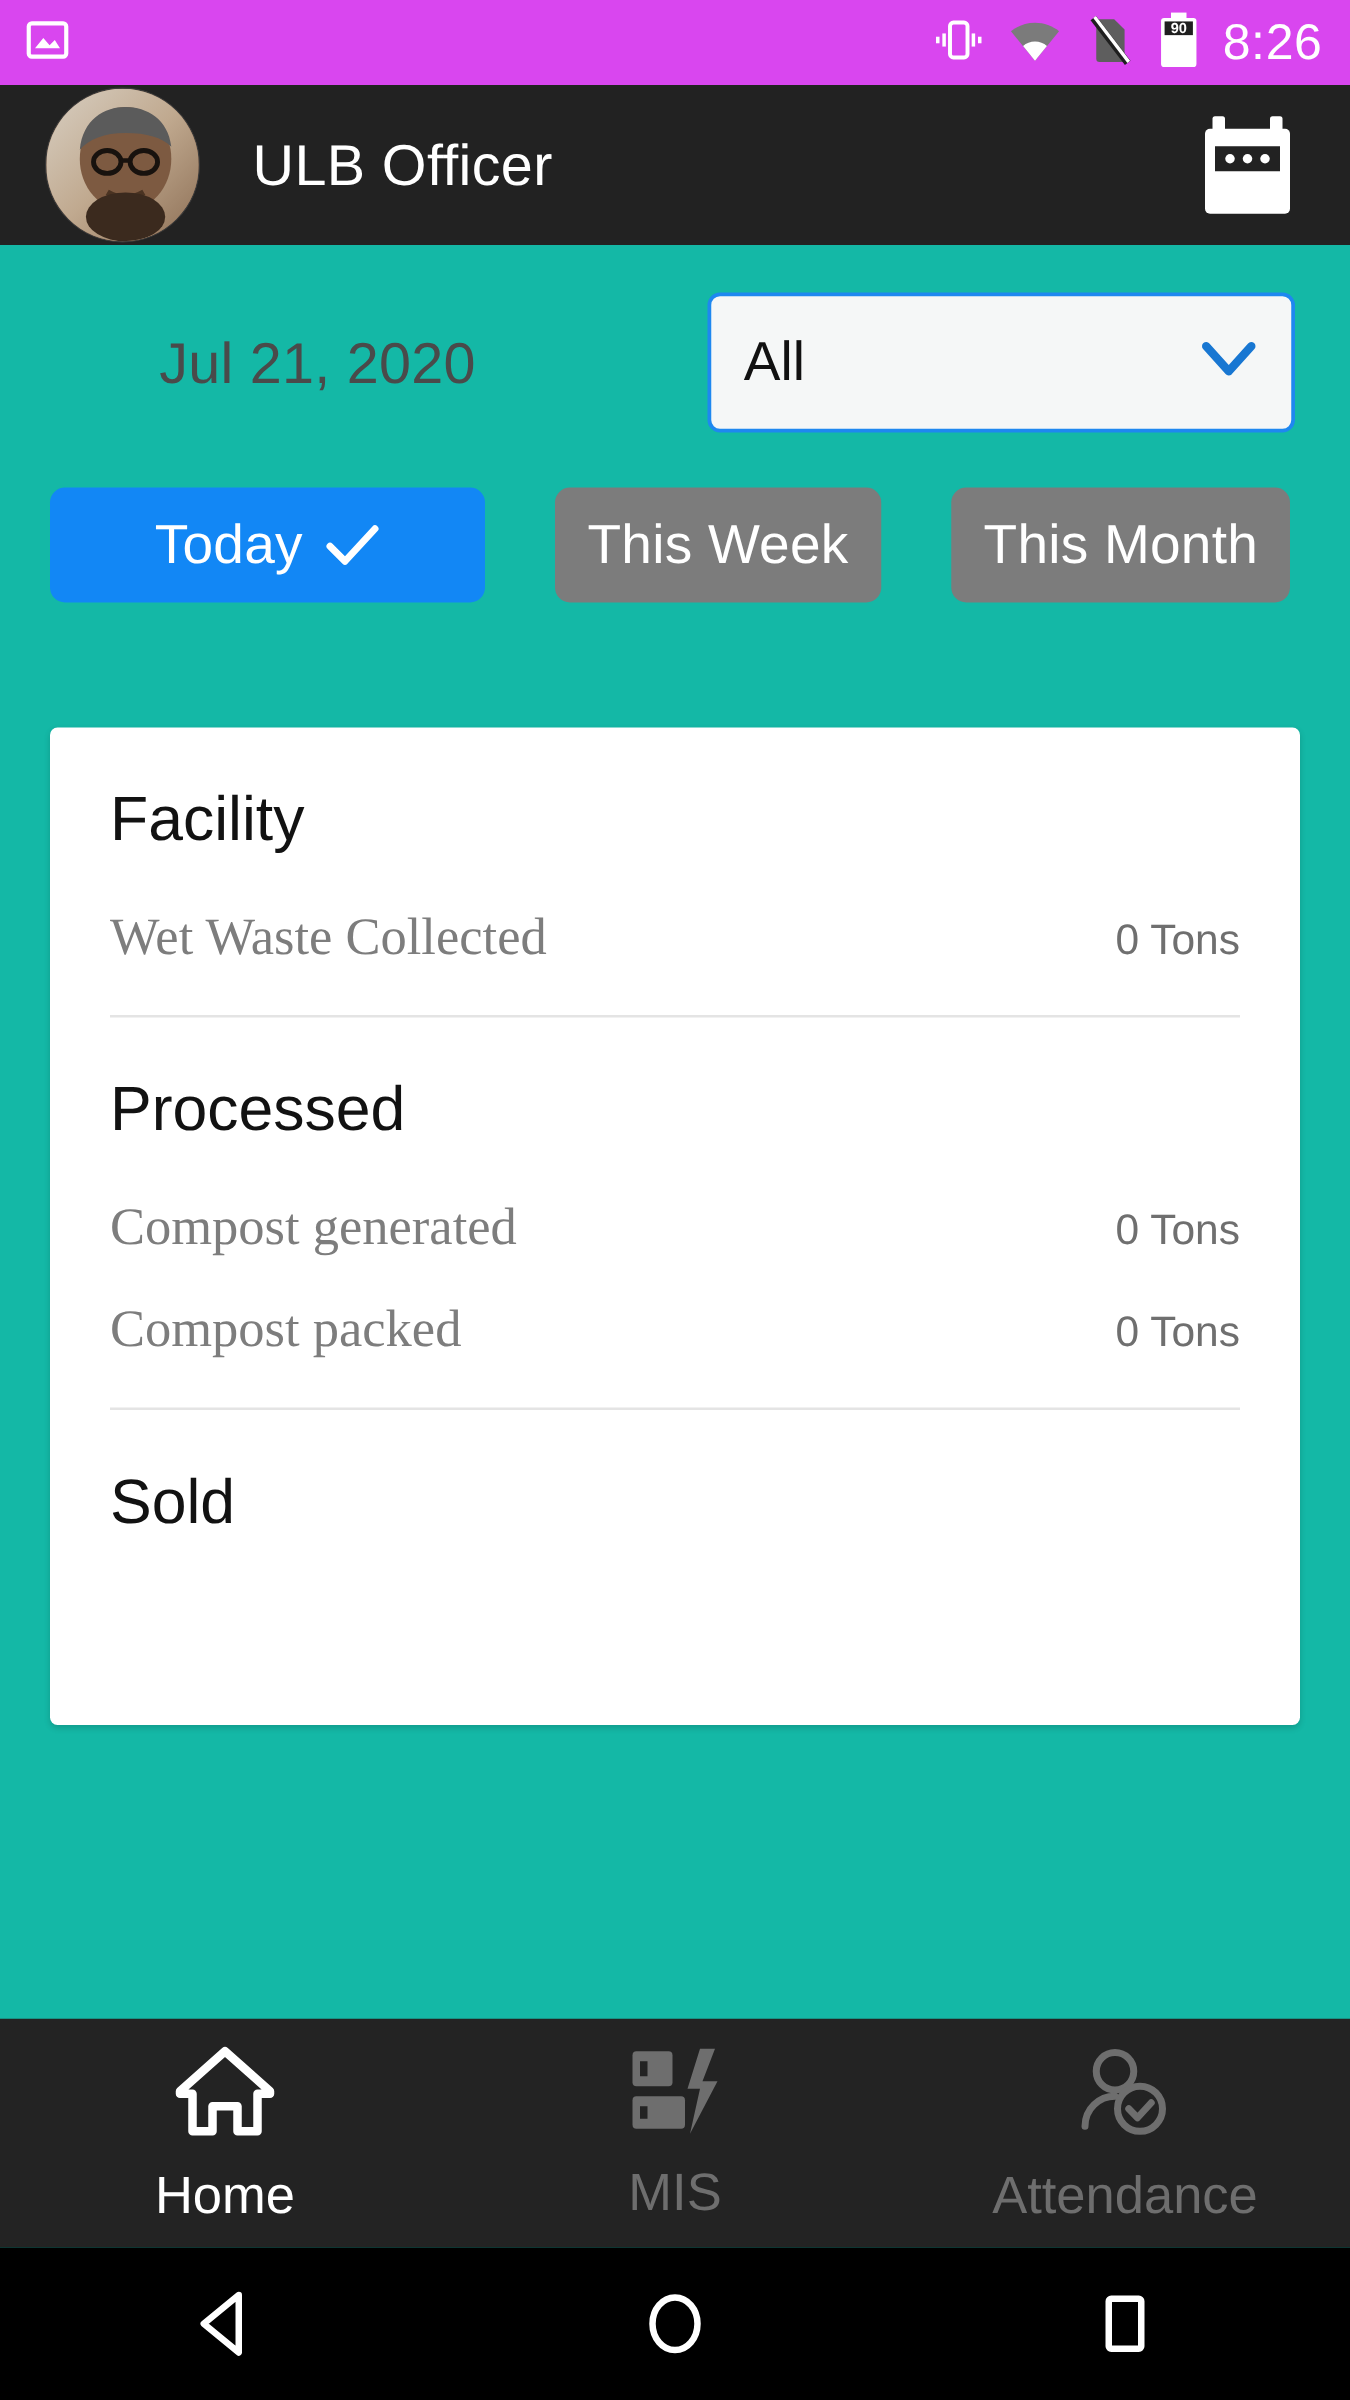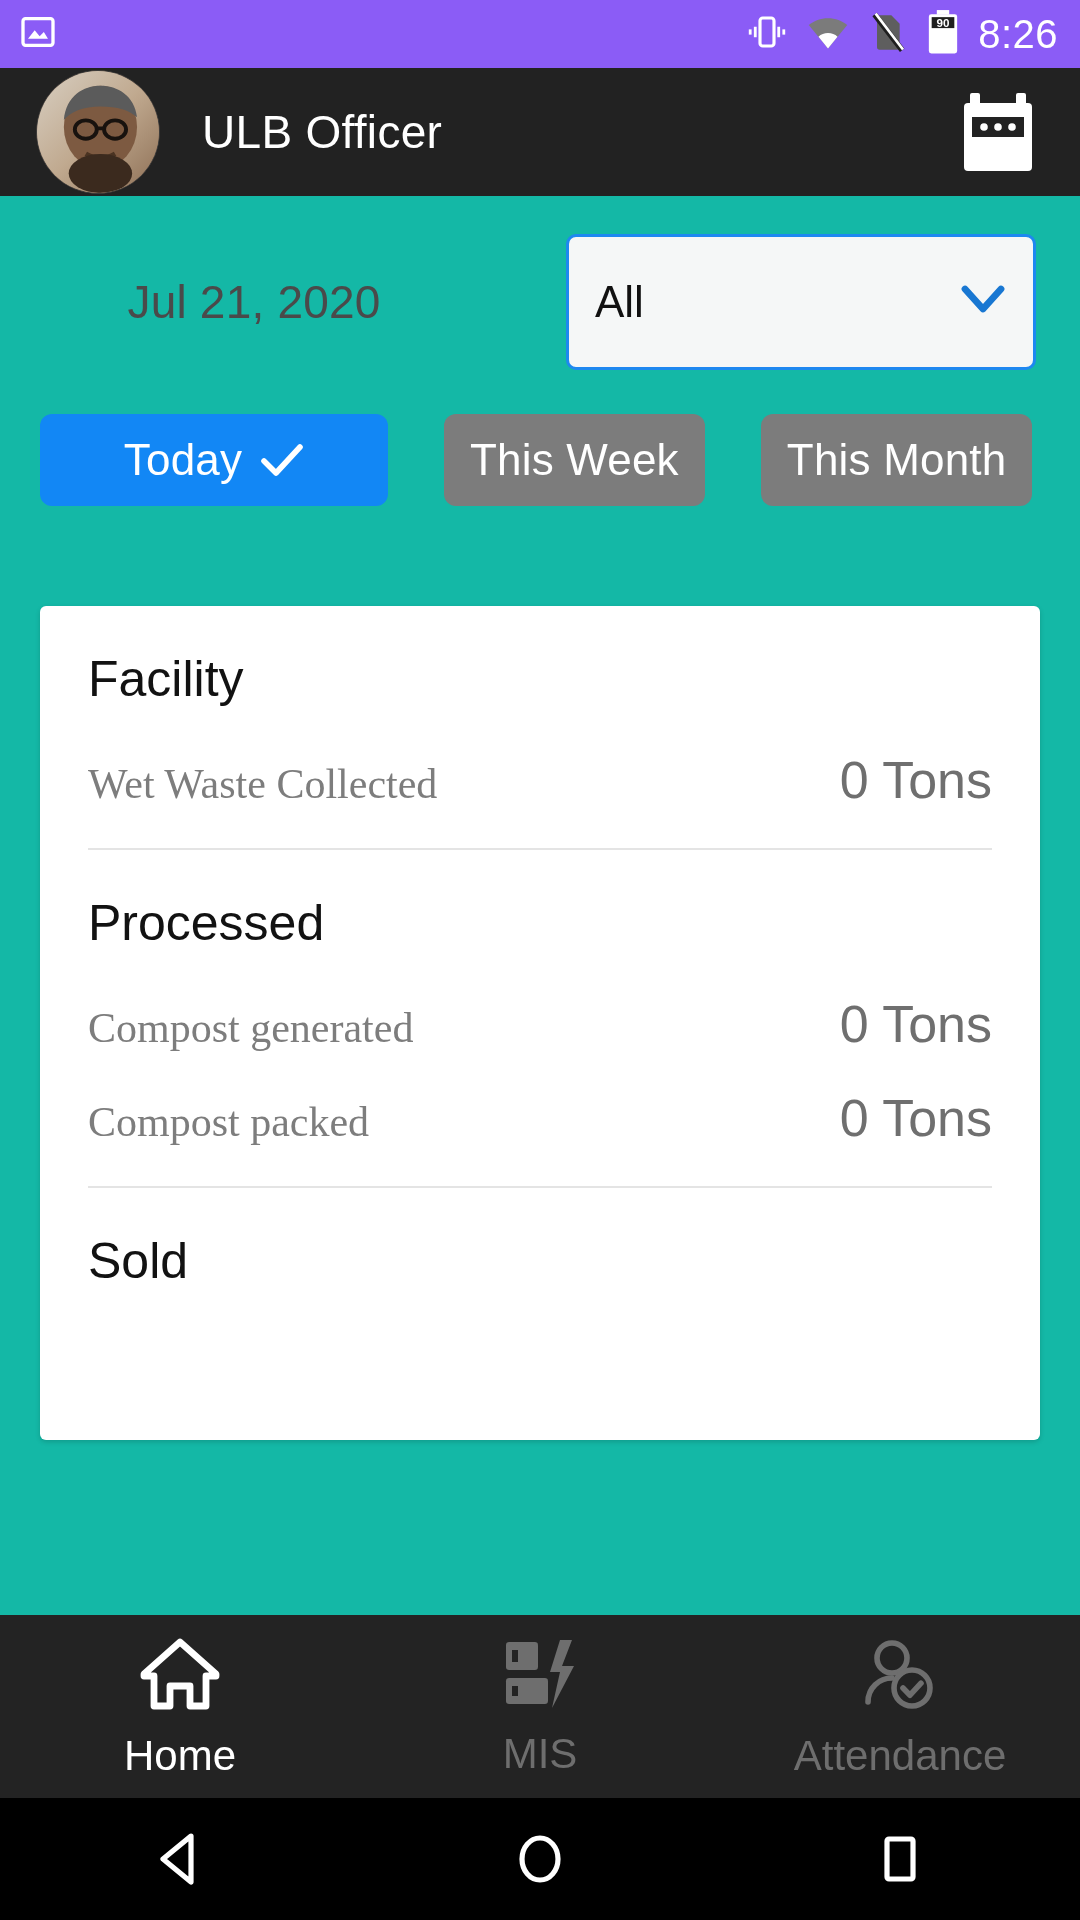--- a/index.html
+++ b/index.html
@@ -6,21 +6,21 @@
   html, body {
     width:1080px; height:1920px;
     background:#f1f3f3;
     font-family:"Liberation Sans", sans-serif;
     overflow:hidden;
   }
   .screen { position:relative; width:1080px; height:1920px; display:flex; flex-direction:column; }
 
   
   .statusbar {
-    height:68px; background:#8b5cf6; color:#fff;
+    height:68px; background:#d946ef; color:#fff;
     display:flex; align-items:center; padding:0 22px 0 18px; flex:0 0 auto;
   }
   .sb-left { display:flex; align-items:center; gap:14px; }
   .sb-right { margin-left:auto; display:flex; align-items:center; gap:18px; }
   .sb-time { font-size:40px; font-weight:400; letter-spacing:0.5px; }
 
   
   .appbar {
     height:128px; background:#222222; flex:0 0 auto;
     display:flex; align-items:center; padding:0 34px 0 36px;
@@ -41,21 +41,21 @@
   .content { flex:1 1 auto; background:#14b8a6; position:relative; overflow:hidden; }
 
   .filterbar {
     display:flex; align-items:center; padding:38px 44px 0 44px; gap:20px;
   }
   .datelabel {
     font-size:46px; color:#4a4a4a; flex:0 0 auto;
     width:420px; text-align:center; letter-spacing:0.2px;
   }
   .select-wrap {
-    margin-left:auto; width:470px; height:136px;
+    margin-left:auto; width:470px; height:112px;
     border:3px solid #1e88f0; border-radius:10px; background:#f5f7f7;
     display:flex; align-items:center; padding:0 26px; position:relative;
   }
   .select-value { font-size:44px; color:#111; }
   .select-caret { margin-left:auto; color:#1877d2; }
 
   .chips { display:flex; gap:56px; padding:44px 0 0 40px; }
   .chip {
     height:92px; border-radius:12px; display:flex; align-items:center;
     justify-content:center; gap:18px; padding:0 26px;
@@ -76,21 +76,21 @@
   .card-sub { font-size:40px; color:#7d7d7d; margin-top:16px; }
 
   .section { padding:0 48px; }
   .section-title {
     font-size:50px; color:#121212; padding:44px 0 30px 0;
   }
   .row {
     display:flex; align-items:baseline; padding:12px 0 22px 0;
   }
   .row-label { font-size:42px; color:#7d7d7d;font-family:Liberation Serif, serif; }
-  .row-value { margin-left:auto; font-size:52px; color:#6f6f6f; }
+  .row-value { margin-left:auto; font-size:34px; color:#6f6f6f; }
   .divider { height:2px; background:#e4e4e4; margin:16px 0 0 0; }
 
   
   .bottomnav {
     position:absolute; left:0; bottom:122px; width:1080px; height:183px;
     background:#232323; display:flex; align-items:center;
   }
   .navitem {
     flex:1 1 0; height:100%; display:flex; flex-direction:column;
     align-items:center; justify-content:center; gap:14px;

